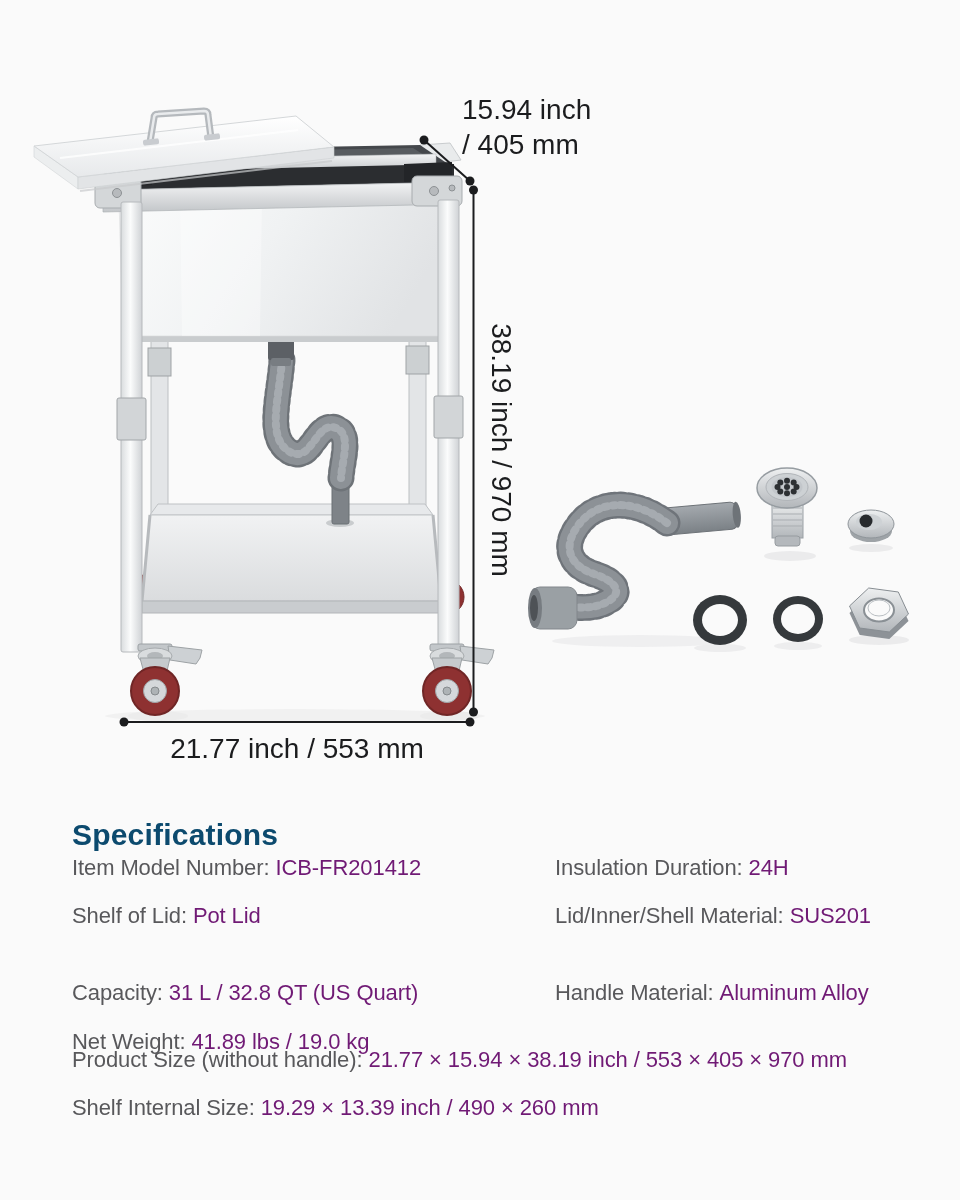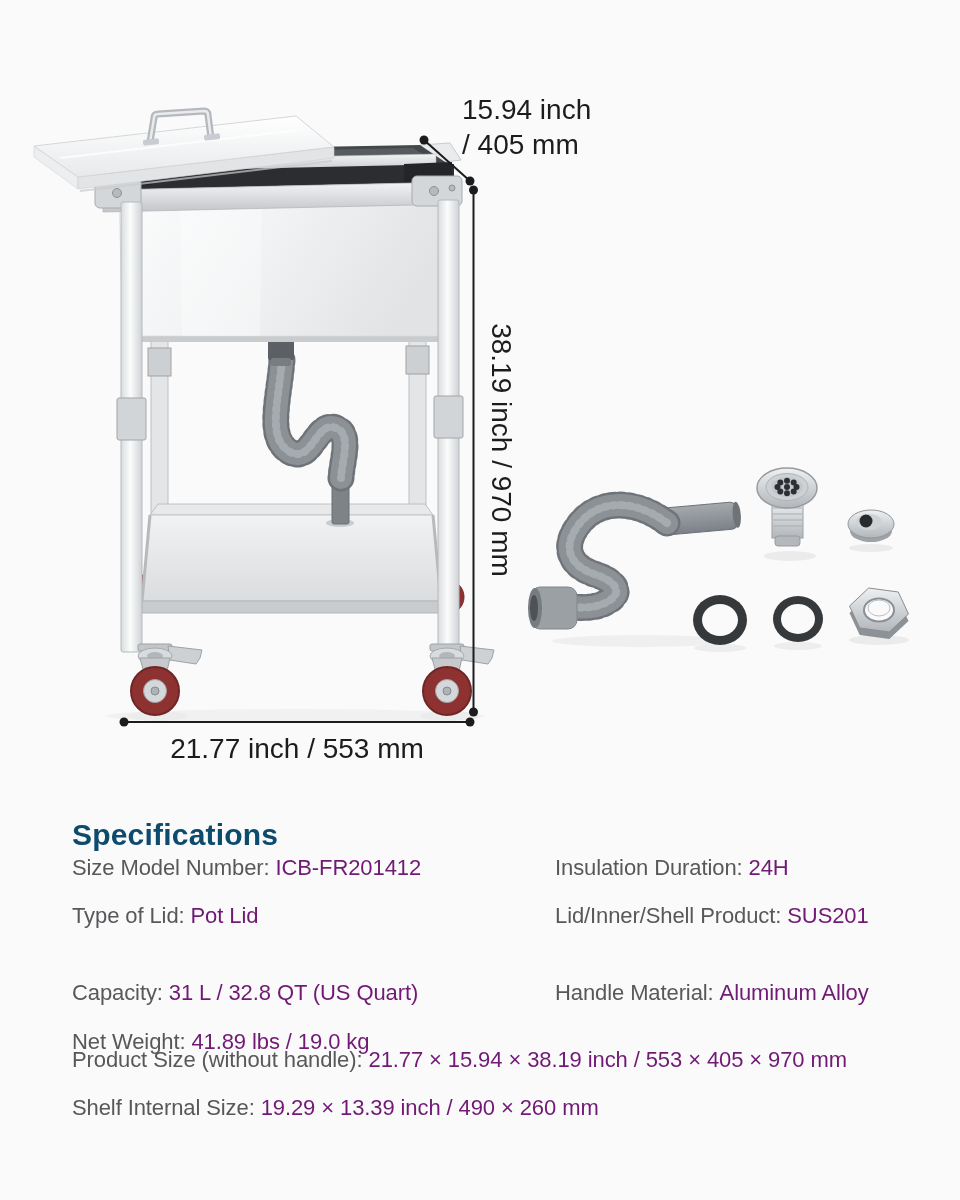--- a/index.html
+++ b/index.html
@@ -254,30 +254,30 @@
         <text transform="translate(492 450) rotate(90)" text-anchor="middle">38.19 inch / 970 mm</text>
         <text x="297" y="758" text-anchor="middle">21.77 inch / 553 mm</text>
       </g>
     </g>
   </svg>
 
   <section>
     <h2 class="spec-title">Specifications</h2>
 
     <div class="spec-cell col-left r1">
-      <span class="lbl">Size Model Number:</span><span class="val">ICB-FR201412</span>
+      <span class="lbl">Item Model Number:</span><span class="val">ICB-FR201412</span>
     </div>
     <div class="spec-cell col-right r1">
       <span class="lbl">Insulation Duration:</span><span class="val">24H</span>
     </div>
     <div class="spec-cell col-left r2">
-      <span class="lbl">Type of Lid:</span><span class="val">Pot Lid</span>
+      <span class="lbl">Shelf of Lid:</span><span class="val">Pot Lid</span>
     </div>
     <div class="spec-cell col-right r2">
-      <span class="lbl">Lid/Inner/Shell Product:</span><span class="val">SUS201</span>
+      <span class="lbl">Lid/Inner/Shell Material:</span><span class="val">SUS201</span>
     </div>
     <div class="spec-cell col-left r3">
       <span class="lbl">Capacity:</span><span class="val">31 L / 32.8 QT (US Quart)</span>
     </div>
     <div class="spec-cell col-right r3">
       <span class="lbl">Handle Material:</span><span class="val">Aluminum Alloy</span>
     </div>
     <div class="spec-cell col-left r4">
       <span class="lbl">Net Weight:</span><span class="val">41.89 lbs / 19.0 kg</span>
     </div>

